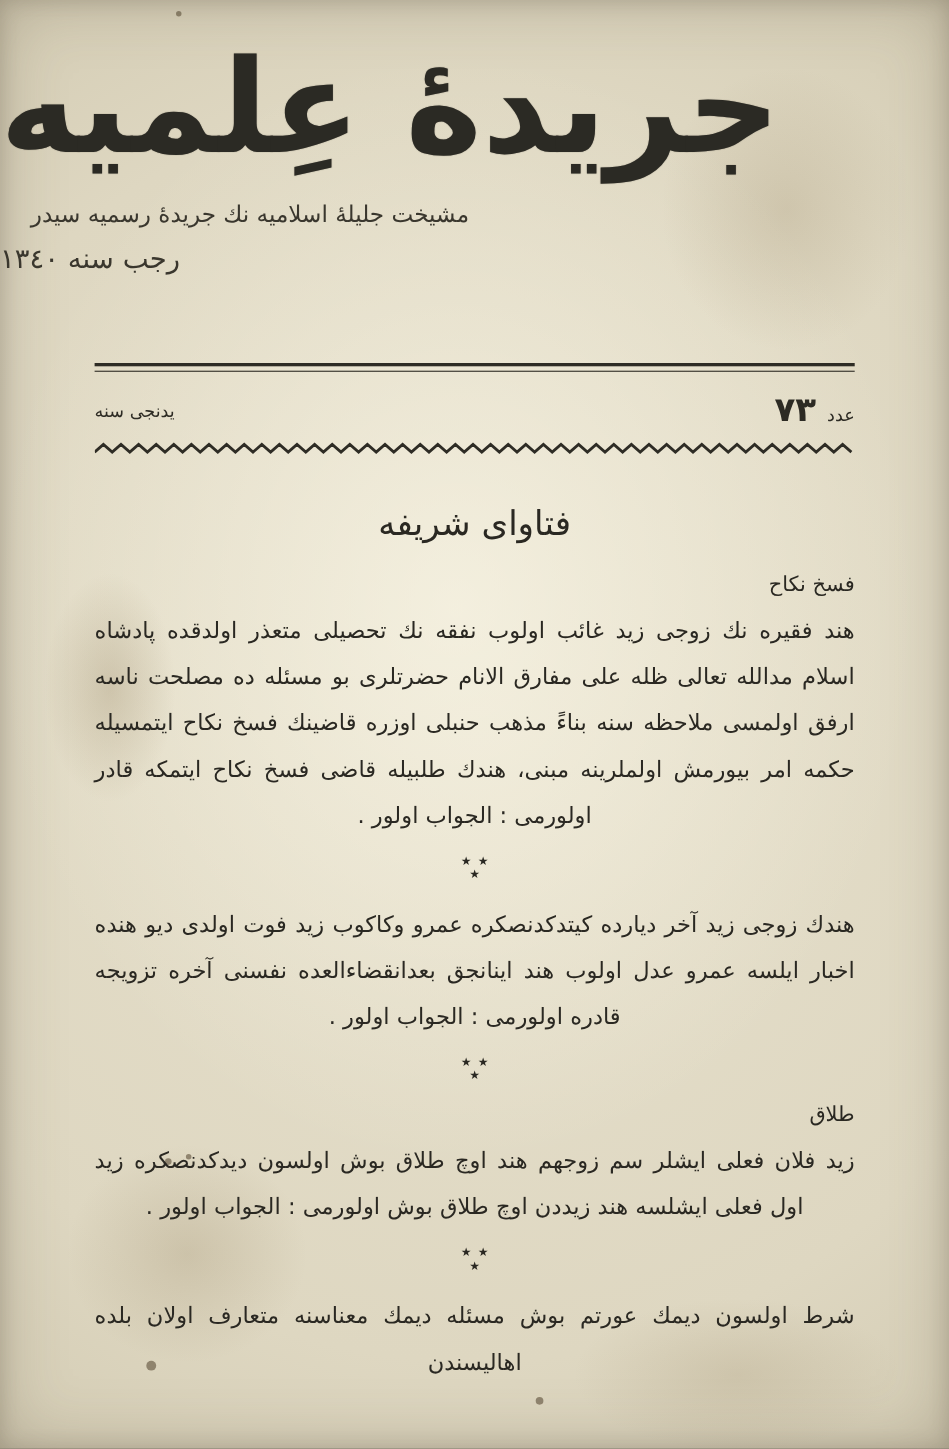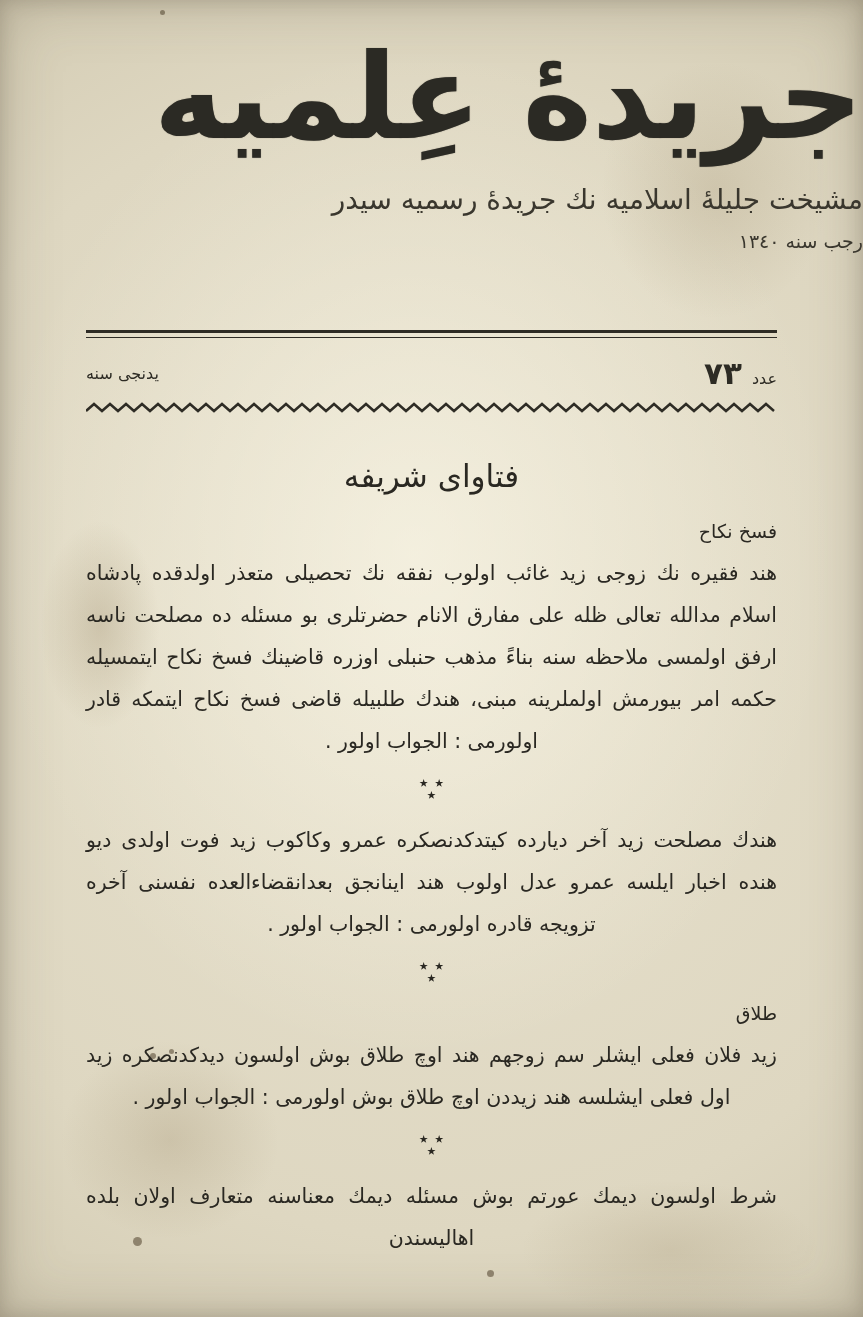--- a/index.html
+++ b/index.html
@@ -37,42 +37,43 @@
     background: rgba(80,66,44,0.55);
     border-radius: 50%;
     pointer-events: none;
   }
 
   .masthead {
     position: absolute;
     top: 18px;
     left: 0;
     right: 0;
-    text-align: right;
+    text-align: left;
   }
   .title-art {
     font-family: "DejaVu Sans", sans-serif;
     font-size: 118px;
     line-height: 1.35;
     color: #2b2a24;
     direction: rtl;
     letter-spacing: -2px;
     text-shadow: 0 0 1px rgba(40,36,28,0.5);
     font-weight: 700;
   }
   .subtitle {
     direction: rtl;
-    font-size: 28px;
+    font-size: 21px;
     color: #3a372e;
     margin-top: 6px;
     letter-spacing: 1px;
+    padding-left: 28px;
   }
   .issue-date {
     direction: rtl;
-    font-size: 19px;
+    font-size: 25px;
     color: #3a372e;
     margin-top: 14px;
     letter-spacing: 2px;
   }
 
   .rule-double {
     position: absolute;
     left: 86px;
     right: 86px;
     top: 330px;
@@ -207,21 +208,21 @@
       <div class="sub-head">فسخ نكاح</div>
       <p class="para">هند فقيره نك زوجی زيد غائب اولوب نفقه نك تحصيلی متعذر اولدقده پادشاه اسلام مدالله تعالی ظله علی مفارق الانام حضرتلری بو مسئله ده مصلحت ناسه ارفق اولمسی ملاحظه سنه بناءً مذهب حنبلی اوزره قاضينك فسخ نكاح ايتمسيله حكمه امر بيورمش اولملرينه مبنی، هندك طلبيله قاضی فسخ نكاح ايتمكه قادر اولورمی : الجواب اولور .</p>
     </div>
 
     <div class="sep">
       <span class="top">٭&nbsp;٭</span>
         <span class="bot">٭</span>
     </div>
 
     <div class="block">
-      <p class="para">هندك مصلحت زيد آخر ديارده كيتدكدنصكره عمرو وكاكوب زيد فوت اولدی ديو هنده اخبار ايلسه عمرو عدل اولوب هند اينانجق بعدانقضاءالعده نفسنی آخره تزويجه قادره اولورمی : الجواب اولور .</p>
+      <p class="para">هندك زوجی زيد آخر ديارده كيتدكدنصكره عمرو وكاكوب زيد فوت اولدی ديو هنده اخبار ايلسه عمرو عدل اولوب هند اينانجق بعدانقضاءالعده نفسنی آخره تزويجه قادره اولورمی : الجواب اولور .</p>
     </div>
 
     <div class="sep">
       <span class="top">٭&nbsp;٭</span>
         <span class="bot">٭</span>
     </div>
 
     <div class="block">
       <div class="sub-head">طلاق</div>
       <p class="para">زيد فلان فعلی ايشلر سم زوجهم هند اوچ طلاق بوش اولسون ديدكدنصكره زيد اول فعلی ايشلسه هند زيددن اوچ طلاق بوش اولورمی : الجواب اولور .</p>

